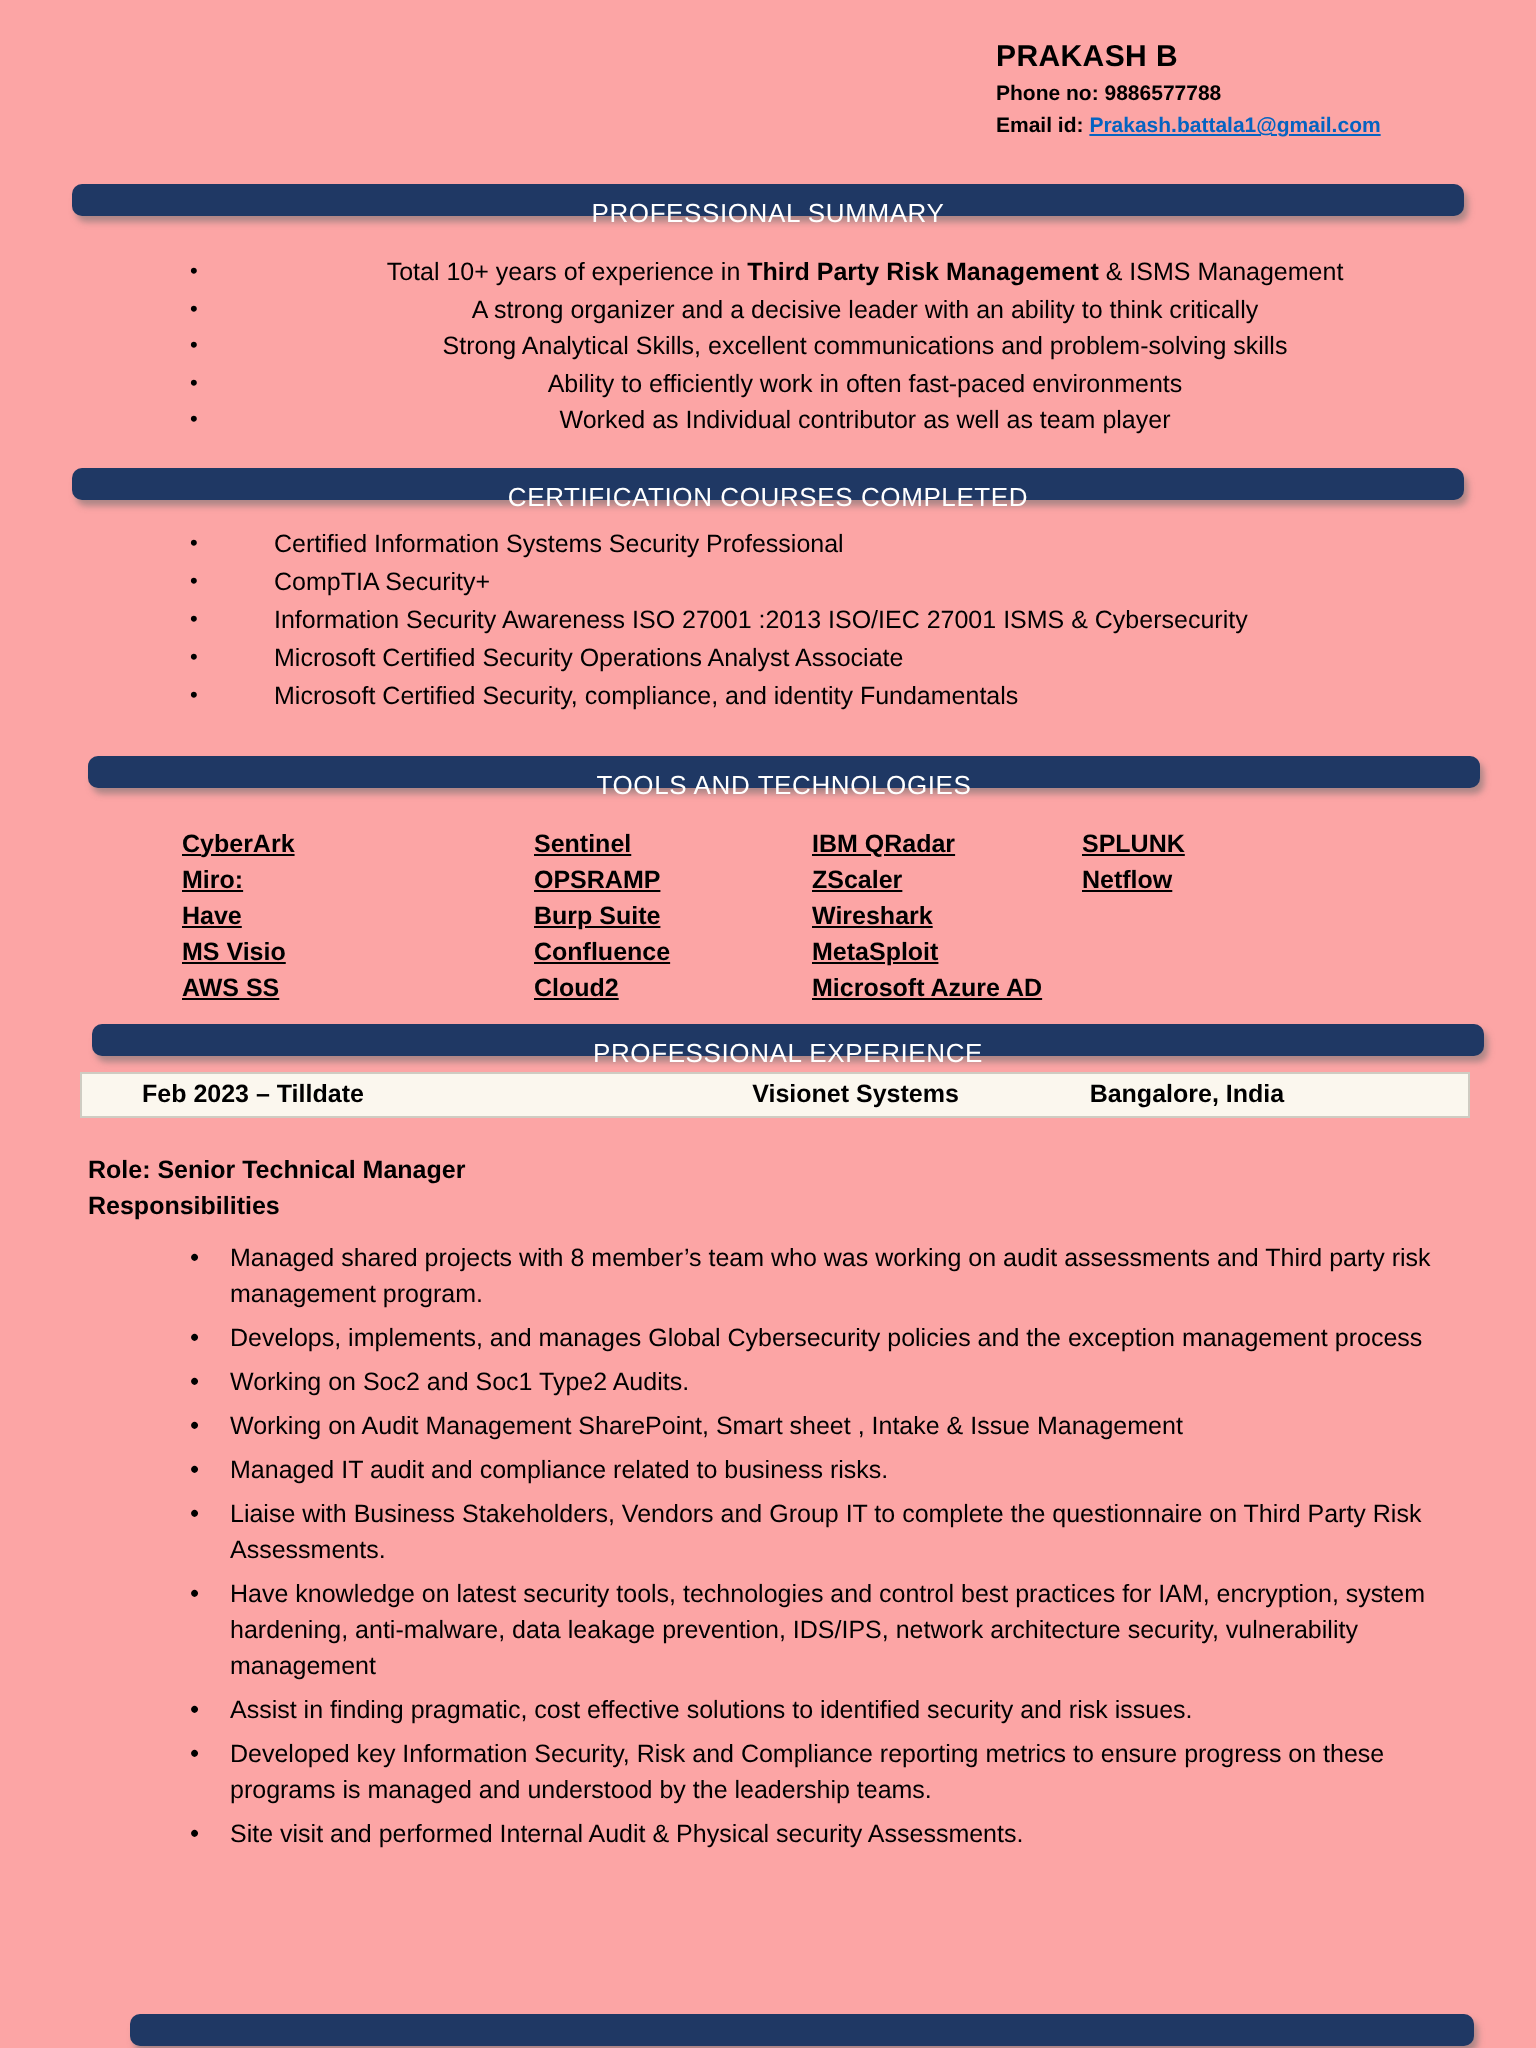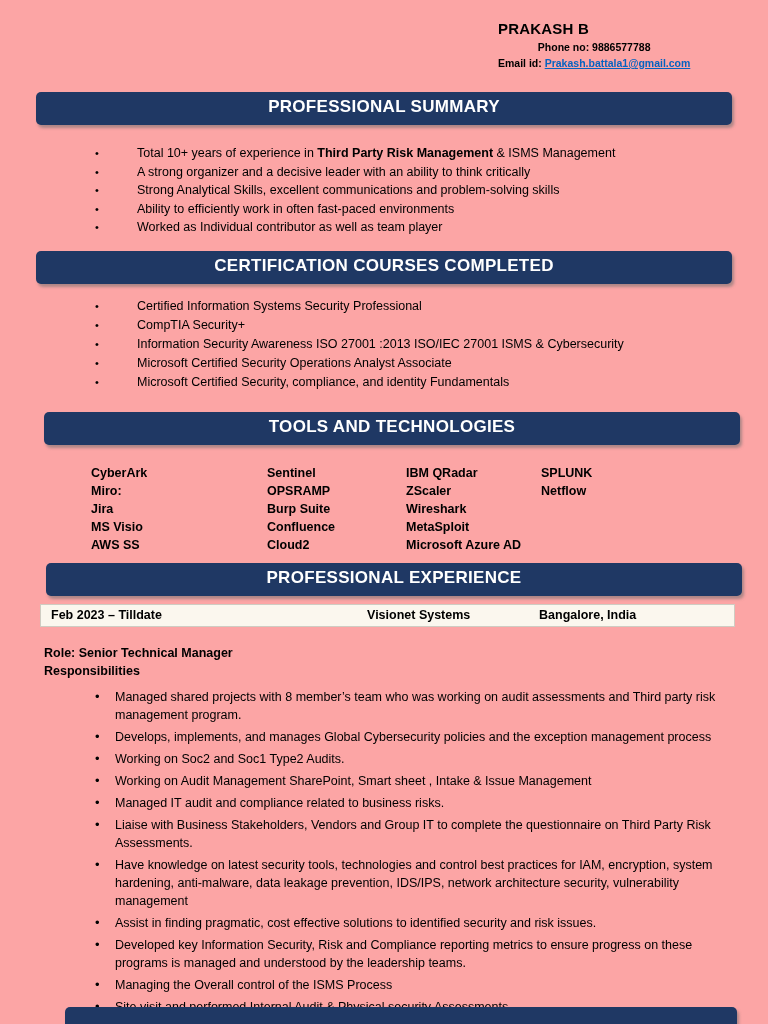--- a/index.html
+++ b/index.html
@@ -5,57 +5,57 @@
   * { margin:0; padding:0; box-sizing:border-box; }
   html,body { background:#ffffff; }
   body { font-family:"Liberation Sans", sans-serif; color:#000; }
   .page {
     position:relative; width:768px; height:1024px; margin:0 auto;
     background:#fca5a5; overflow:hidden;
   }
   
   .contact { position:absolute; top:20px; left:498px; }
   .contact .name { font-size:15px; font-weight:bold; letter-spacing:.2px; }
-  .contact .line { font-size:10.5px; font-weight:bold; margin-top:4px;text-align:center; }
+  .contact .line { font-size:10.5px; font-weight:bold; margin-top:4px; }
   .contact a { color:var(--link,#0563c1); text-decoration:underline; }
 
   .content { padding-top:92px; }
 
   .banner {
     background:var(--banner,#1f3864); color:#fff; text-align:center;
-    font-size:17px; letter-spacing:.3px; height:33px; line-height:29px;
-    border-radius:5px; box-shadow:2px 3px 3px rgba(110,110,110,.55);font-weight:bold;
+    font-size:13px; letter-spacing:.3px; height:16px; line-height:29px;
+    border-radius:5px; box-shadow:2px 3px 3px rgba(110,110,110,.55);
   }
   .banner.b1, .banner.b2 { margin:0 36px; }
   .banner.b3 { margin:0 28px 0 44px; }
   .banner.b4 { margin:0 26px 0 46px; }
 
   
   ul.dotlist { list-style:none; margin-left:95px; margin-right:40px; }
   ul.dotlist li { position:relative; padding-left:42px; font-size:12.5px; line-height:18.5px; }
   ul.dotlist li::before { content:"\2022"; position:absolute; left:0; top:0; font-size:11px; }
-  ul.sum { margin-top:19px; margin-bottom:14px; }
+  ul.sum { margin-top:19px; margin-bottom:14px;text-align:center; }
   ul.cert { margin-top:13px; margin-bottom:20px; }
   ul.cert li { line-height:19px; }
   .b { font-weight:bold; }
 
   
   .tools-grid {
     display:grid; grid-template-columns:176px 139px 135px auto;
     margin:19px 40px 9px 91px;
   }
-  .tools-grid .tool { font-size:12.5px; font-weight:bold; line-height:18px; }
+  .tools-grid .tool { font-size:12.5px; font-weight:bold; line-height:18px;text-decoration:underline; }
 
   
   .exp-row {
     display:flex; align-items:center;
     margin:8px 33px 0 40px; height:23px;
     background:var(--row_bg,#fbf7ee);
     border:1px solid #cfccc2;
-    font-size:12.5px; font-weight:bold;
+    font-size:12.5px; font-weight:bold;padding-left:20px;
   }
   .exp-row .c1 { width:38%; padding-left:10px; }
   .exp-row .c2 { width:33%; text-align:center; }
   .exp-row .c3 { width:29%; padding-left:6px; }
 
   .role-block { margin:17px 40px 0 44px; font-size:12.5px; }
   .role-block div { font-weight:bold; line-height:18px; }
 
   
   ul.resp { list-style:none; margin:8px 40px 0 95px; }
@@ -97,21 +97,21 @@
       <li>Microsoft Certified Security Operations Analyst Associate</li>
       <li>Microsoft Certified Security, compliance, and identity Fundamentals</li>
     </ul>
 
     <div class="banner b3">TOOLS AND TECHNOLOGIES</div>
 
     <div class="tools-grid">
       <div class="tools-col">
         <div class="tool">CyberArk</div>
         <div class="tool">Miro:</div>
-        <div class="tool">Jira</div>
+        <div class="tool">Have</div>
         <div class="tool">MS Visio</div>
         <div class="tool">AWS SS</div>
       </div>
       <div class="tools-col">
         <div class="tool">Sentinel</div>
         <div class="tool">OPSRAMP</div>
         <div class="tool">Burp Suite</div>
         <div class="tool">Confluence</div>
         <div class="tool">Cloud2</div>
       </div>
@@ -144,21 +144,20 @@
     <ul class="resp">
       <li>Managed shared projects with 8 member’s team who was working on audit assessments and Third party risk management program.</li>
       <li>Develops, implements, and manages Global Cybersecurity policies and the exception management process</li>
       <li>Working on Soc2 and Soc1 Type2 Audits.</li>
       <li>Working on Audit Management SharePoint, Smart sheet , Intake &amp; Issue Management</li>
       <li>Managed IT audit and compliance related to business risks.</li>
       <li>Liaise with Business Stakeholders, Vendors and Group IT to complete the questionnaire on Third Party Risk Assessments.</li>
       <li>Have knowledge on latest security tools, technologies and control best practices for IAM, encryption, system hardening, anti-malware, data leakage prevention, IDS/IPS, network architecture security, vulnerability management</li>
       <li>Assist in finding pragmatic, cost effective solutions to identified security and risk issues.</li>
       <li>Developed key Information Security, Risk and Compliance reporting metrics to ensure progress on these programs is managed and understood by the leadership teams.</li>
-      <li>Managing the Overall control of the ISMS Process</li>
       <li>Site visit and performed Internal Audit &amp; Physical security Assessments.</li>
     </ul>
 
   </div>
 
   <div class="banner partial"></div>
 
 </div>
 
 </body></html>

